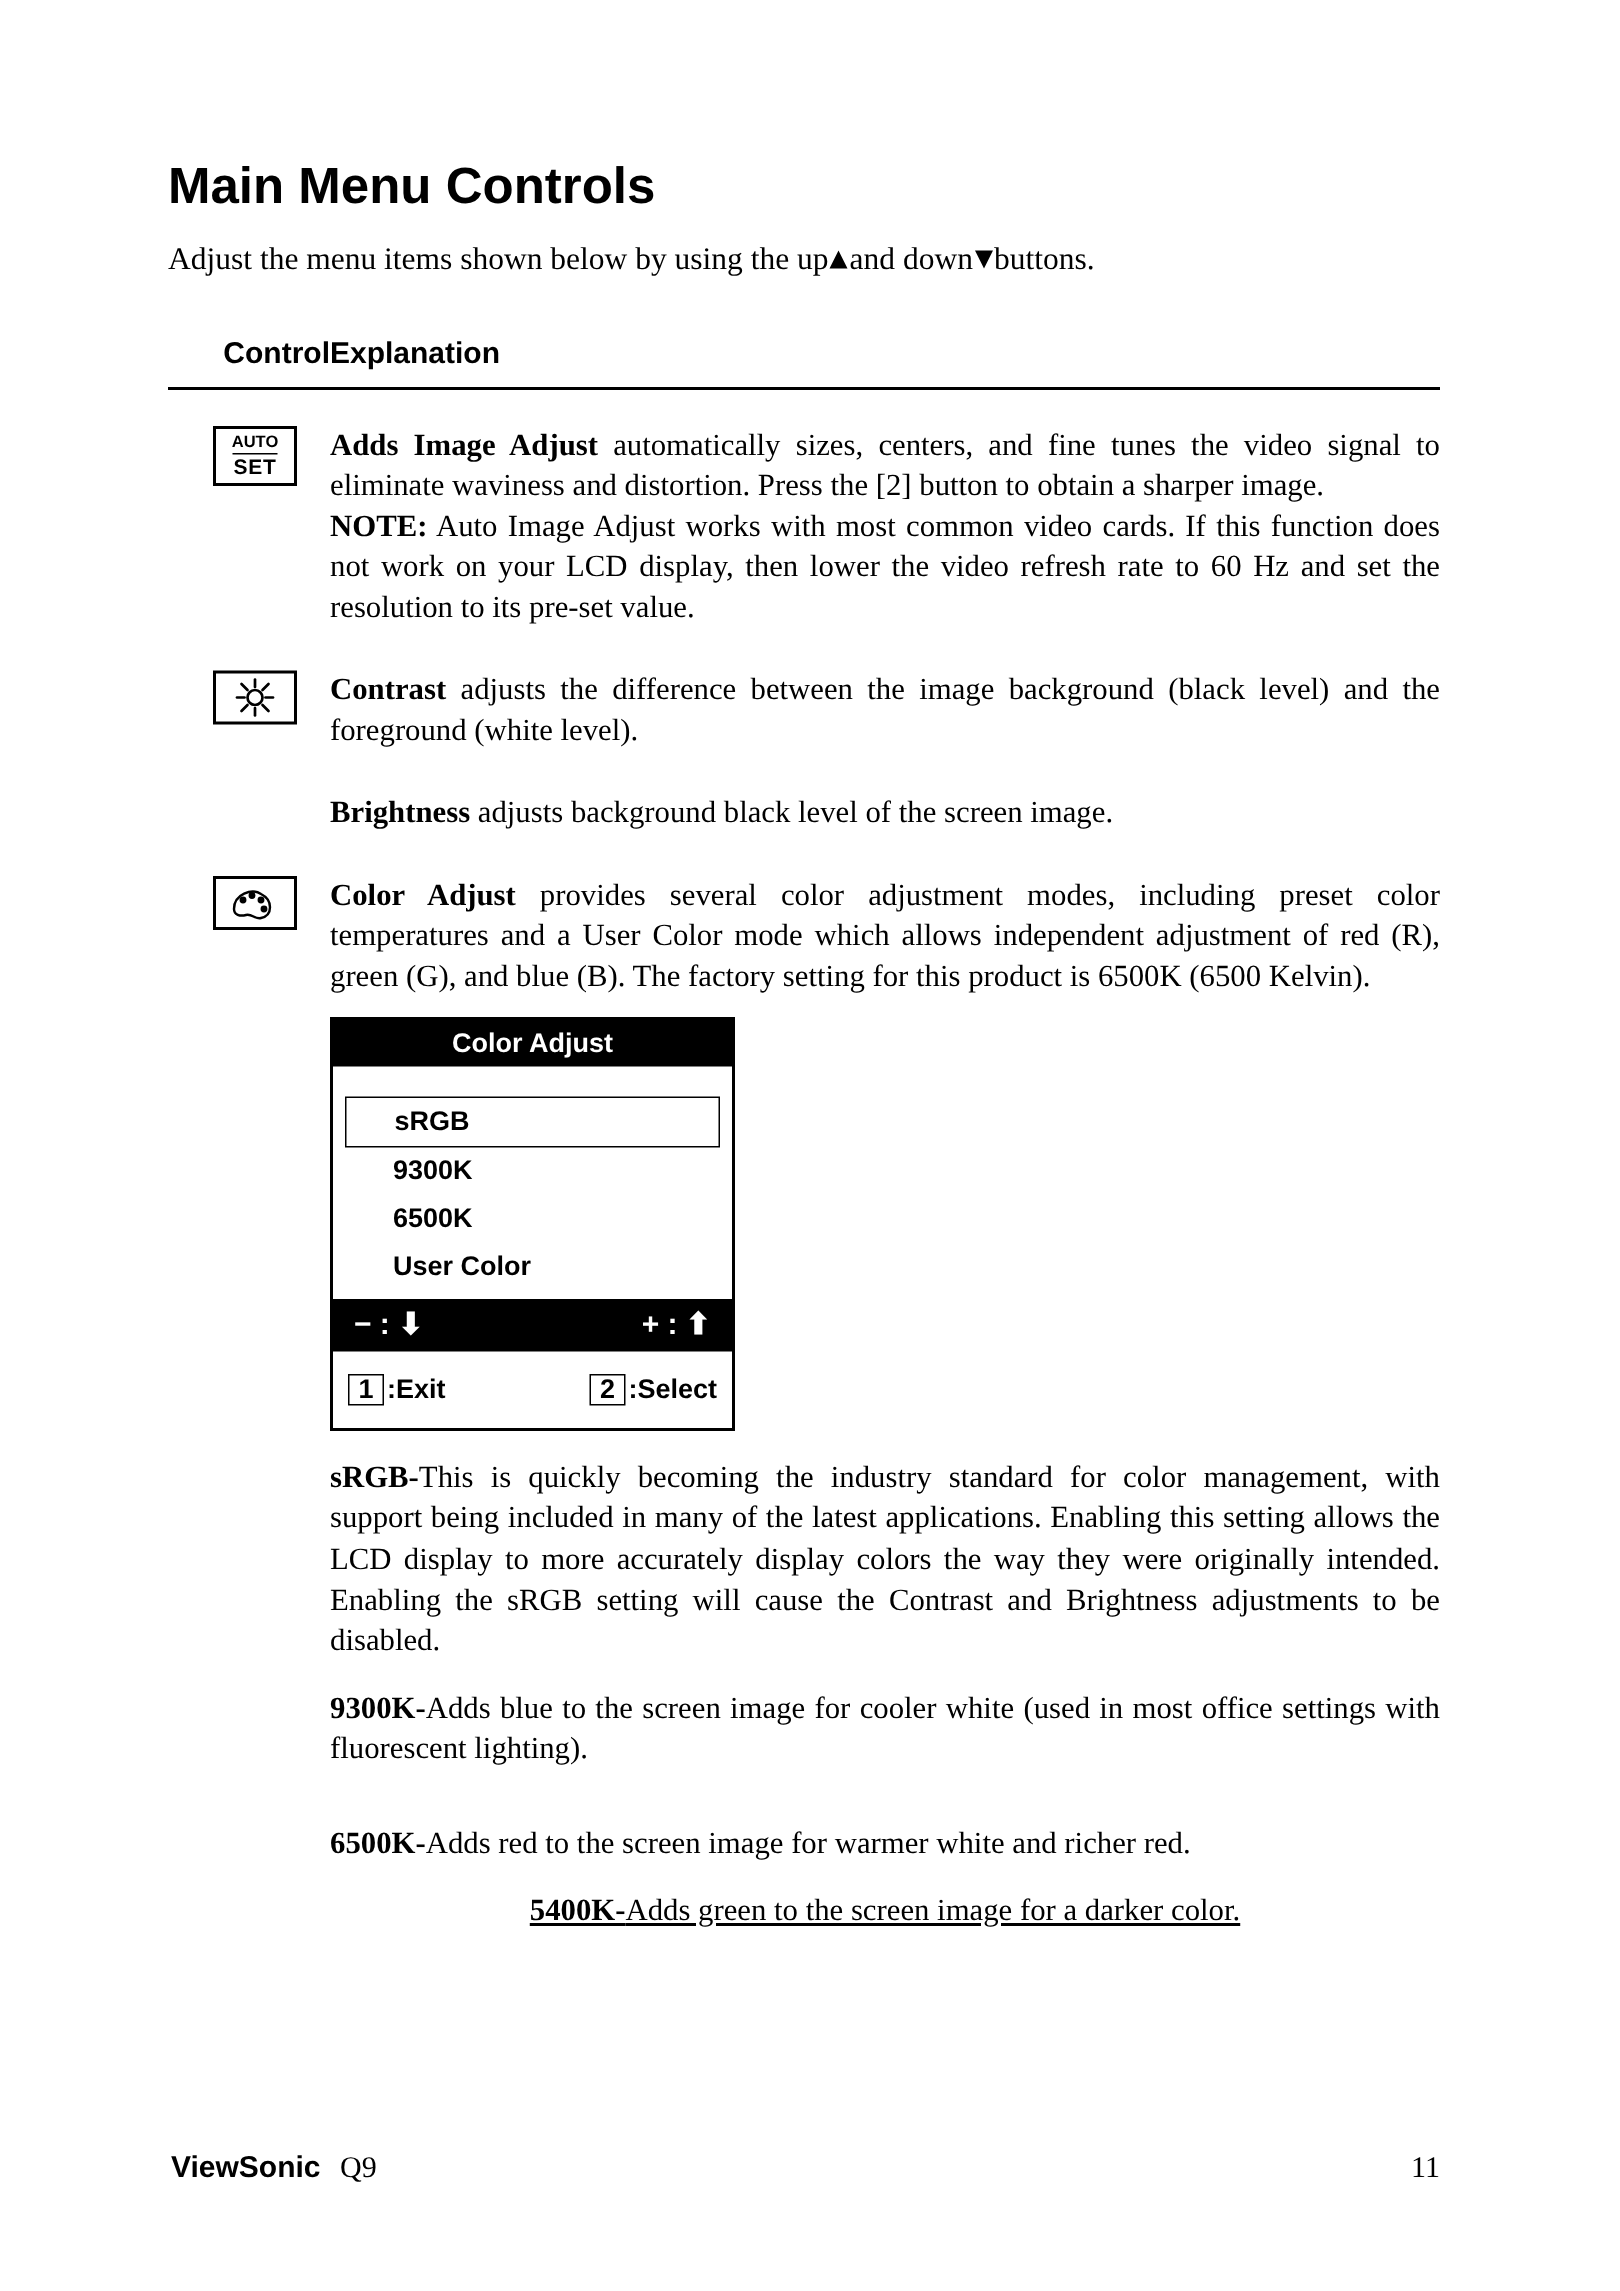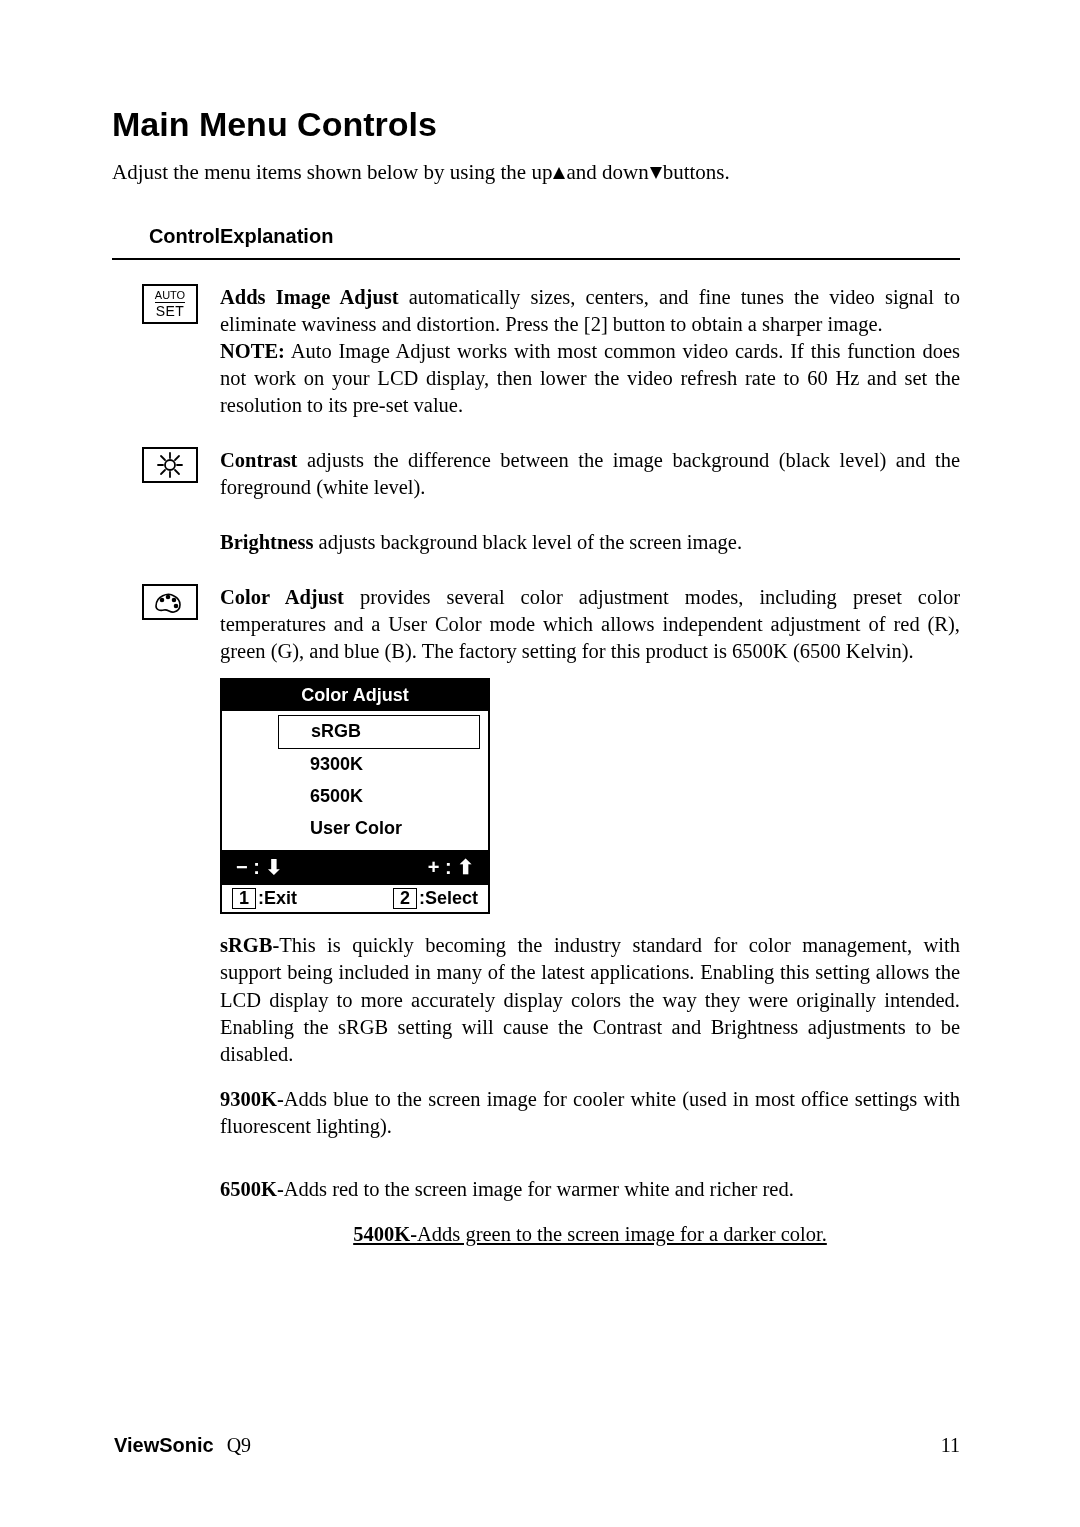--- a/index.html
+++ b/index.html
@@ -48,40 +48,40 @@
     font-family: Arial, Helvetica, sans-serif;
   }
   .osd-title {
     background: #000;
     color: #fff;
     font-weight: 700;
     text-align: center;
     font-size: 18px;
     padding: 4px 0;
   }
-  .osd-items { padding: 4px 8px 6px 8px; margin-left: 48px; }
+  .osd-items { padding: 20px 8px 6px 8px; }
   .osd-item {
     font-weight: 700;
     font-size: 18px;
     padding: 4px 6px 4px 32px;
   }
   .osd-item.selected { border: 1px solid #000; }
   .osd-nav {
     background: #000;
     color: #fff;
     display: flex;
     justify-content: space-between;
     padding: 4px 14px;
     font-weight: 700;
     font-size: 20px;
   }
   .osd-foot {
     display: flex;
     justify-content: space-between;
-    padding: 2px 10px;
+    padding: 14px 10px;
     font-family: Arial, Helvetica, sans-serif;
     font-weight: 700;
     font-size: 18px;
     align-items: center;
   }
   .keycap {
     display: inline-block;
     border: 1.5px solid #000;
     padding: 0 6px;
     margin-right: 2px;
@@ -92,21 +92,21 @@
     width: 56px;
     background: #fff;
     display: flex;
     flex-direction: column;
     align-items: center;
     justify-content: center;
     margin-left: 30px;
   }
   .autoset {
     font-family: Arial, Helvetica, sans-serif;
-    font-weight: 400;
+    font-weight: 700;
     font-size: 12px;
     line-height: 1.0;
     text-align: center;
     padding: 2px 2px;
     height: 40px;
   }
   .autoset .top { font-size: 11px; border-bottom: 1.5px solid #000; padding-bottom:1px; margin-bottom:1px;}
   .autoset .bot { font-size: 14px; letter-spacing: 0.5px; }
   .contrast-ic {
     width: 56px; height: 36px;

